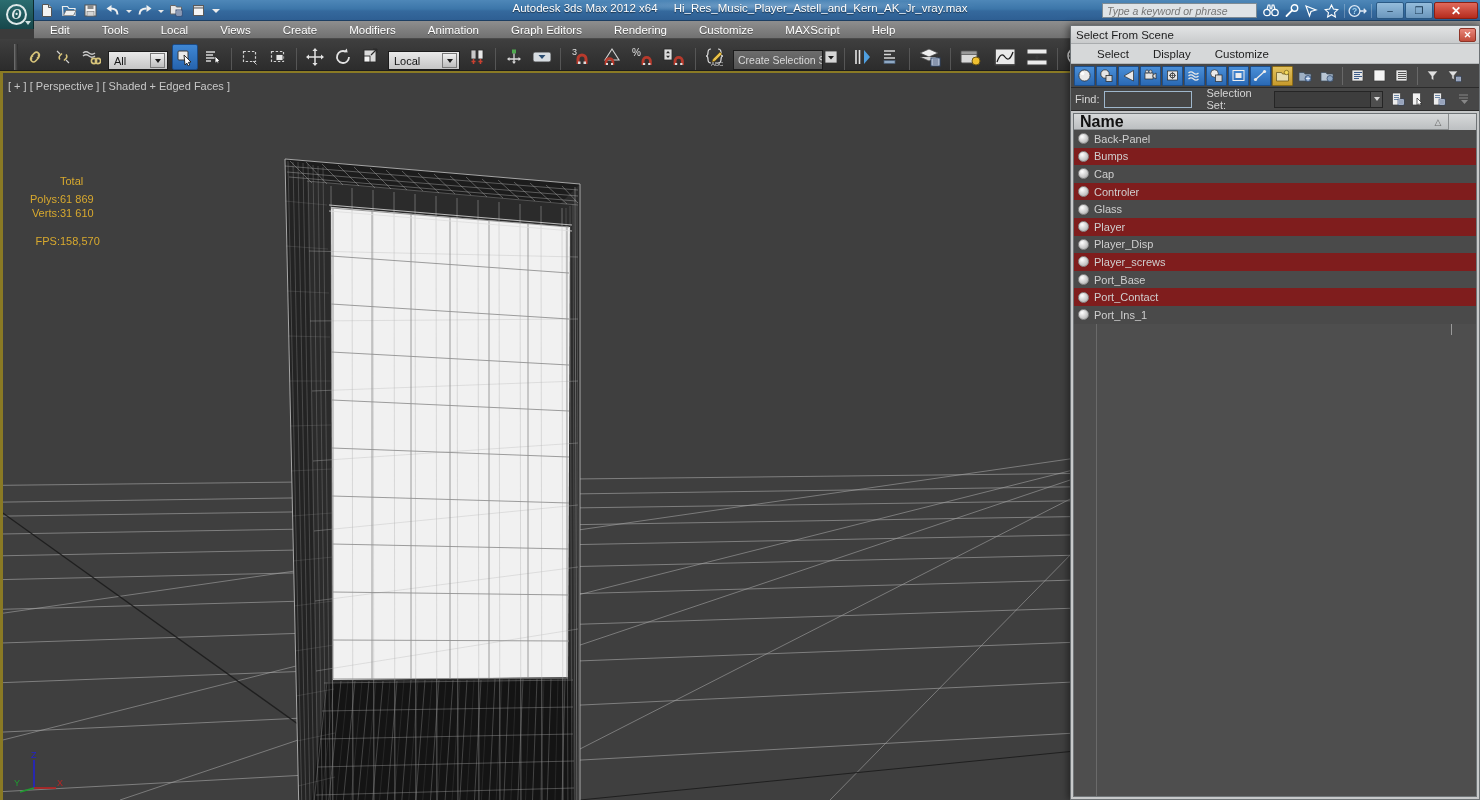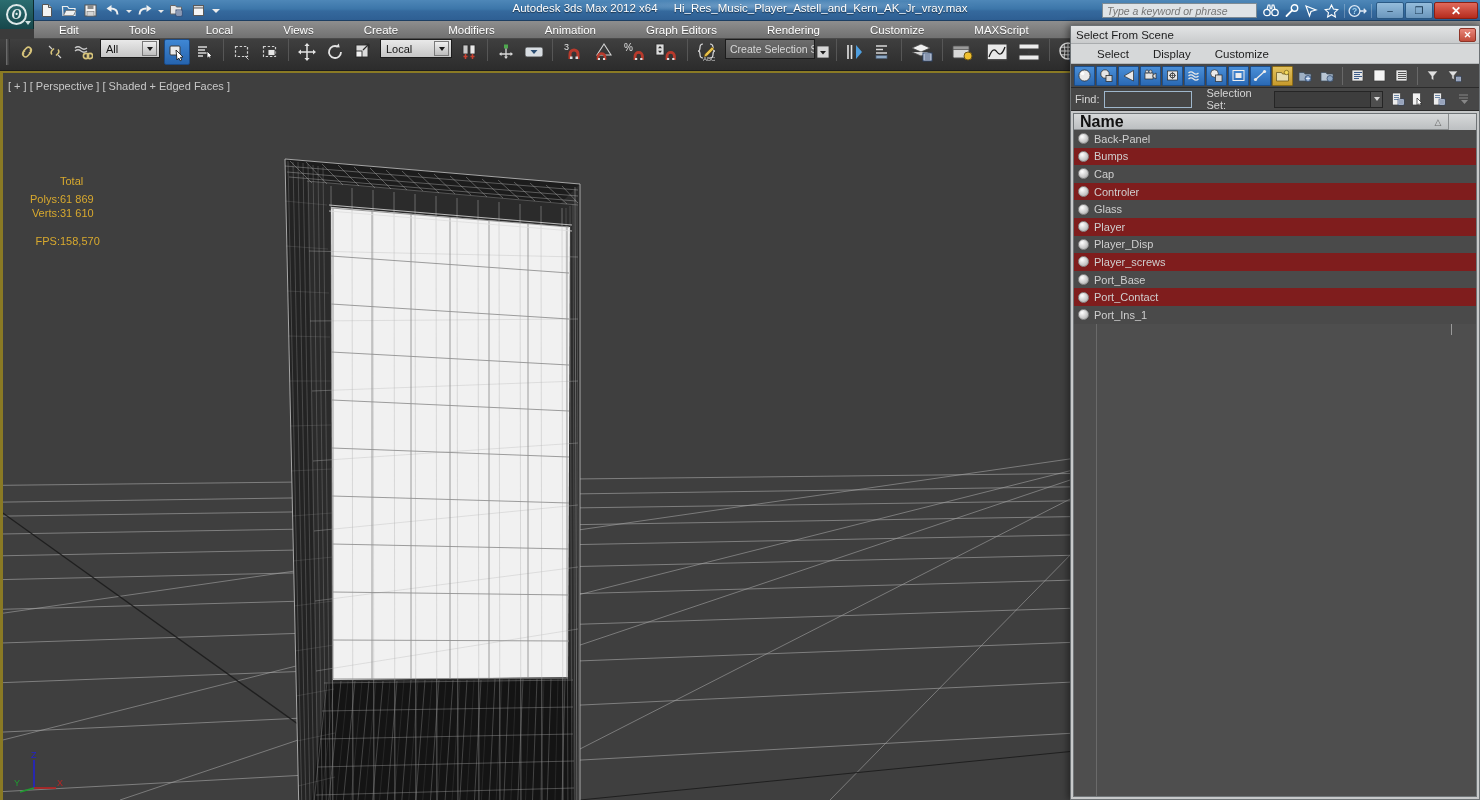--- a/index.html
+++ b/index.html
@@ -82,31 +82,31 @@
   }
 
   
   .menubar {
     position: absolute; left: 34px; top: 21px; width: 1446px; height: 18px;
     background: linear-gradient(to bottom, #8e8e8e, #717171);
     border-bottom: 1px solid #4a4a4a;
     display: flex; align-items: center;
   }
   .menubar .mi {
-    padding: 0 25px; height: 18px; line-height: 18px;
+    padding: 0 16px; height: 18px; line-height: 18px;
     color: #ffffff; font-size: 11.5px; text-shadow: 0 1px 0 rgba(0,0,0,.35);
     white-space: nowrap;
   }
 
   
   .toolbar {
     position: absolute; left: 0; top: 39px; width: 1480px; height: 32px;
     background: linear-gradient(to bottom, #3f3f3f 0%, #353535 50%, #2c2c2c 100%);
     border-bottom: 1px solid #1d1d1d;
-    display: flex; align-items: flex-start; padding-left: 3px;
+    display: flex; align-items: flex-end; padding-left: 11px;
   }
   .tb-grip {
     width: 4px; height: 26px; margin: 0 3px;
     background: linear-gradient(to right, #555, #2a2a2a);
     border-left: 1px solid #6a6a6a;
   }
   .tbtn {
     width: 26px; height: 26px; margin: 0 1px;
     display: flex; align-items: center; justify-content: center;
     border: 1px solid transparent; border-radius: 2px; position: relative;

